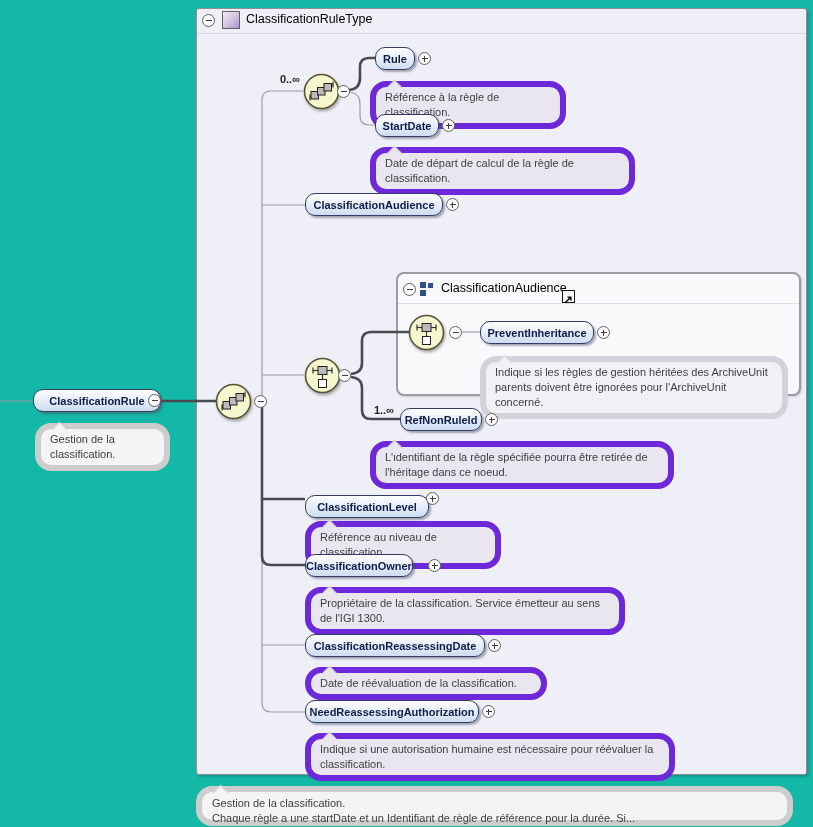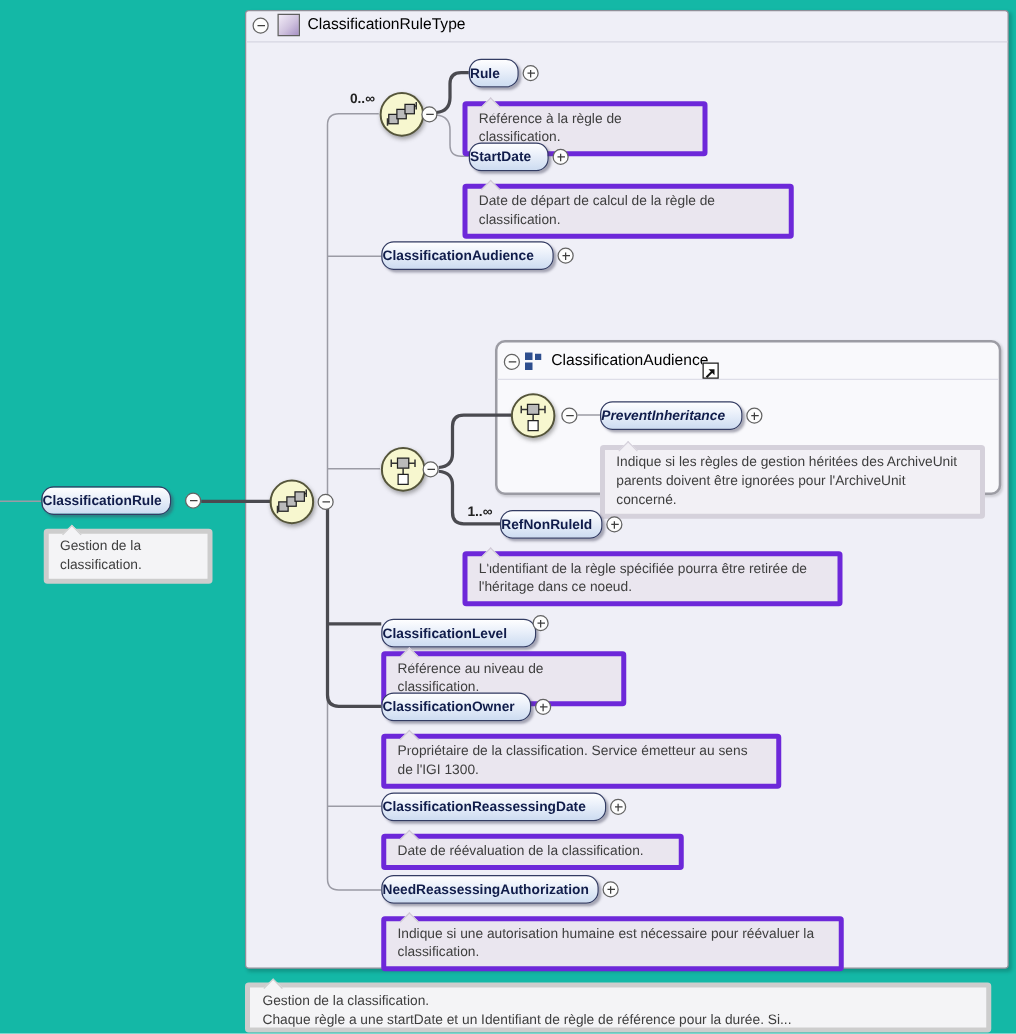--- a/index.html
+++ b/index.html
@@ -15,28 +15,28 @@
   .group-box{position:absolute;left:396px;top:272px;width:405px;height:124px;
              background:#F9F9FC;border:2px solid #9C9CA4;border-radius:8px;
              box-shadow:1px 1px 2px rgba(0,0,0,0.15);box-sizing:border-box;}
   .group-sep{position:absolute;left:398px;top:303px;width:401px;height:1px;background:#DEDEE8;}
 
   
   .diagram-title{position:absolute;font-size:12.5px;color:#000;white-space:nowrap;}
 
   
   .el{position:absolute;height:23px;box-sizing:border-box;display:flex;align-items:center;
-      justify-content:flex-start;white-space:nowrap;
+      justify-content:center;white-space:nowrap;
       border:1px solid #333C63;border-radius:10px;
       background:linear-gradient(180deg,#FEFEFF 0%,#EAF0FA 42%,#CDDCF1 100%);
       box-shadow:2px 2px 2px rgba(70,70,95,0.45);
       color:#101C4A;font-size:11px;font-weight:bold;cursor:default;}
 
   
-  .ann{position:absolute;box-sizing:border-box;border:4px solid #6d28d9;border-radius:3px;
+  .ann{position:absolute;box-sizing:border-box;border:6px solid #6d28d9;border-radius:16px;
        background:#EAE6EF;color:#3E3E3E;font-size:11px;line-height:15px;padding:3px 9px;}
   .ann::before{content:'';position:absolute;top:-5.5px;left:13px;width:10px;height:10px;
        background:#EAE6EF;border-left:1px solid #CFC9D6;border-top:1px solid #CFC9D6;
        transform:rotate(45deg);}
   .ann.gray{background:#F4F4F6;border-color:#CDCDCD;}
   .ann.gray::before{background:#F4F4F6;border-color:#CDCDCD;}
   .ann.light{background:#F2F0F5;border-color:#D5D1DB;}
   .ann.light::before{background:#F2F0F5;border-color:#D5D1DB;}
 
   
@@ -110,21 +110,21 @@
     <g fill="none" stroke="#4A4A50" stroke-width="2.6">
       <path d="M 161 401 H 216"></path>
       <path d="M 262 402 V 556 Q 262 565 271 565 H 305"></path>
       <path d="M 262 499 H 305"></path>
       <path d="M 349 90 Q 360 89 360 78 V 67 Q 360 58 369 58 H 375"></path>
       <path d="M 351 374 Q 362 373 362 363 V 341 Q 362 332 371 332 H 409"></path>
       <path d="M 351 377 Q 362 378 362 388 V 410 Q 362 419 371 419 H 400"></path>
     </g>
   </svg>
 
-  <div class="el" style="left:33px;top:389px;width:104px;">
+  <div class="el" style="left:33px;top:389px;width:128px;">
       <span>ClassificationRule</span>
     </div>
   <div class="toggle" style="left:148px;top:394px;"></div>
   <div class="ann gray" style="left:35px;top:423px;width:135px;">Gestion de la classification.</div>
 
   <div class="comp" style="left:215px;top:383px;">
     <svg width="37" height="37" viewBox="0 0 37 37">
       <circle cx="18.5" cy="18.5" r="17" fill="#F7F7CF" stroke="#55553A" stroke-width="1.6"></circle>
       <path d="M7 24.5 L30 11.5" stroke="#333" stroke-width="1.2"></path>
       <path d="M7 21.5 V 27.5 M30 8.5 V 14.5" stroke="#333" stroke-width="1.2"></path>
@@ -182,40 +182,40 @@
       <circle cx="18.5" cy="18.5" r="17" fill="#F7F7CF" stroke="#55553A" stroke-width="1.6"></circle>
       <path d="M9 13.5 H28" stroke="#333" stroke-width="1.2"></path>
       <path d="M9 10.5 V 16.5 M28 10.5 V 16.5" stroke="#333" stroke-width="1.2"></path>
       <rect x="14" y="9.5" width="9" height="8" fill="#BBBBBB" stroke="#222"></rect>
       <path d="M18.5 17.5 V 22.5" stroke="#333" stroke-width="1.2"></path>
       <rect x="14.5" y="22.5" width="8" height="8" fill="#FFFFFF" stroke="#222"></rect>
     </svg>
   </div>
   <div class="toggle" style="left:449px;top:326px;"></div>
 
-  <div class="el" style="left:480px;top:321px;width:114px;font-style:italic;">
+  <div class="el" style="left:480px;top:321px;width:114px;">
     <span>PreventInheritance</span>
     </div>
   <div class="toggle plus" style="left:597px;top:326px;"></div>
   <div class="ann light" style="left:480px;top:356px;width:308px;">Indique si les règles de gestion héritées des ArchiveUnit parents doivent être ignorées pour l'ArchiveUnit concerné.</div>
 
   <div class="card" style="left:362px;top:404px;width:32px;text-align:right;">1..∞</div>
   <div class="el" style="left:400px;top:408px;width:82px;">
     <span>RefNonRuleId</span>
     </div>
   <div class="toggle plus" style="left:485px;top:413px;"></div>
   <div class="ann" style="left:370px;top:441px;width:304px;">L'identifiant de la règle spécifiée pourra être retirée de l'héritage dans ce noeud.</div>
 
   <div class="el" style="left:305px;top:495px;width:124px;">
     <span>ClassificationLevel</span>
     </div>
   <div class="toggle plus" style="left:426px;top:492px;"></div>
   <div class="ann" style="left:305px;top:521px;width:196px;">Référence au niveau de classification.</div>
 
-  <div class="el" style="left:305px;top:554px;width:120px;">
+  <div class="el" style="left:305px;top:554px;width:108px;">
     <span>ClassificationOwner</span>
     </div>
   <div class="toggle plus" style="left:428px;top:559px;"></div>
   <div class="ann" style="left:305px;top:587px;width:320px;">Propriétaire de la classification. Service émetteur au sens de l'IGI 1300.</div>
 
   <div class="el" style="left:305px;top:634px;width:180px;">
     <span>ClassificationReassessingDate</span>
     </div>
   <div class="toggle plus" style="left:488px;top:639px;"></div>
   <div class="ann" style="left:305px;top:667px;width:242px;">Date de réévaluation de la classification.</div>

